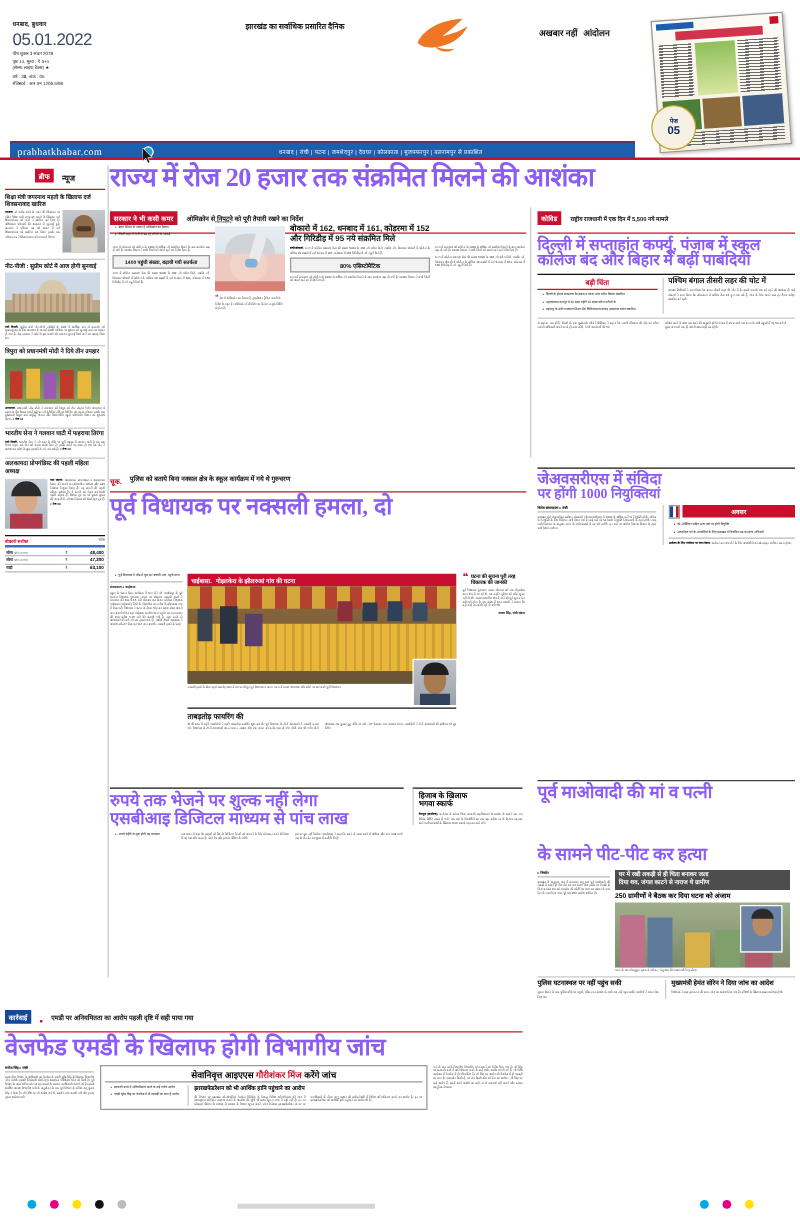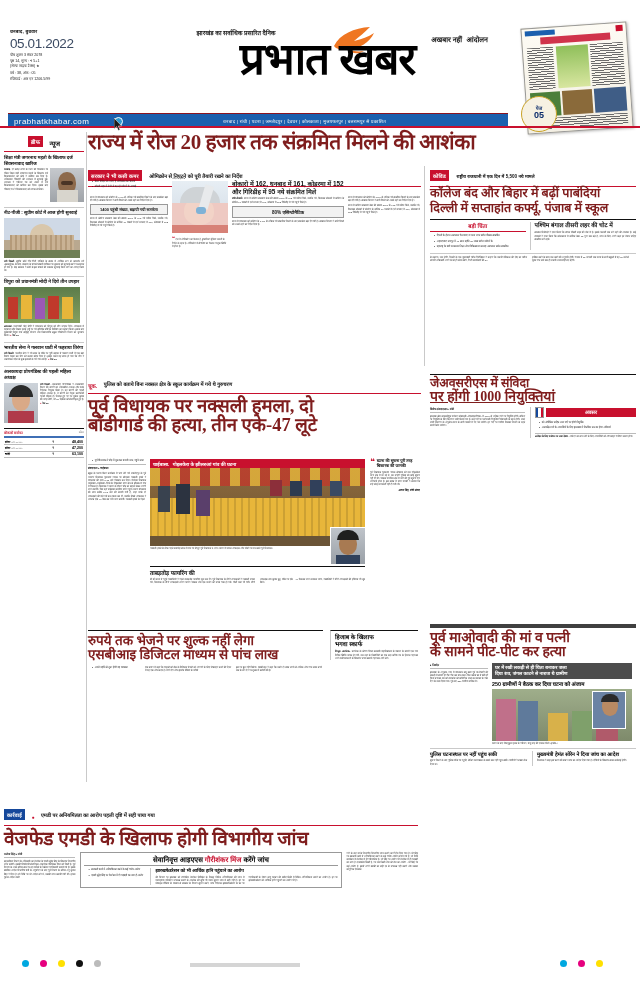--- a/index.html
+++ b/index.html
@@ -4,38 +4,38 @@
 <title>Prabhat Khabar Front Page</title>
 <style>
   html,body{margin:0;padding:0;background:#cfcfcf;}
   body{font-family:"Liberation Sans","DejaVu Sans",sans-serif;}
   #page{
     position:relative;width:640px;height:985px;background:#fff;margin:0 auto;
     overflow:hidden;
   }
   
   .blk{position:absolute;box-sizing:border-box;}
-  .hl{font-family:"Liberation Serif","DejaVu Serif",serif;font-weight:bold;color:#7f1d1d;line-height:1.02;}
+  .hl{font-family:"Liberation Serif","DejaVu Serif",serif;font-weight:bold;color:#8b5cf6;line-height:1.02;}
   .red{color:#c8102e;}
   .body-txt{font-size:2.4px;line-height:1.32;color:#2b2b2b;text-align:justify;}
   .body-txt b{color:#000;}
   .vline{position:absolute;width:1px;background:#c9c9c9;}
   
-  #masthead{position:absolute;left:0;top:24px;width:640px;height:88px;}
+  #masthead{position:absolute;left:0;top:12px;width:640px;height:88px;}
   .dateline-city{font-size:4.6px;font-weight:bold;color:#111;letter-spacing:.2px;}
   .dateline-date{font-family:"Liberation Sans",sans-serif;font-size:13.5px;color:#3c4b63;letter-spacing:-.4px;}
   .dateline-sm{font-size:3.6px;color:#222;line-height:1.55;}
   .tagline{font-size:6.2px;font-weight:bold;color:#1a1a1a;font-family:"Liberation Serif",serif;}
   .tagline2{font-size:7px;font-weight:bold;color:#111;font-family:"Liberation Serif",serif;}
   .logo-main{
     font-family:"Liberation Serif","DejaVu Serif",serif;font-weight:bold;
     font-size:44px;line-height:.92;letter-spacing:-1px;color:#000;
   }
   #navbar{position:absolute;left:8px;top:113px;width:500px;height:13px;background:#1b5fae;border-top:1px solid #8a1420;}
-  #navbar .url{position:absolute;left:6px;top:2.5px;font-size:8px;color:#fff;letter-spacing:.4px;font-family:Liberation Sans, sans-serif;}
+  #navbar .url{position:absolute;left:6px;top:2.5px;font-size:8px;color:#fff;letter-spacing:.4px;font-family:Liberation Serif, serif;}
   #navbar .eds{position:absolute;left:215px;top:4px;font-size:4.4px;color:#fff;letter-spacing:.3px;}
   #redline{position:absolute;left:0;top:126px;width:640px;height:2px;background:#c8102e;}
   
   .badge{
     position:absolute;width:34px;height:34px;border-radius:50%;
     background:#f6f1e2;border:1.2px solid #c9a227;color:#0b2c6b;
     text-align:center;font-weight:bold;
   }
   .badge .t{font-size:5px;margin-top:8px;}
   .badge .n{font-size:9px;line-height:1;}
@@ -92,21 +92,20 @@
         <path d="M4 22 C10 10, 24 4, 40 3 C34 9, 30 12, 24 17 C32 15, 38 13, 44 9 C40 18, 30 25, 16 26 C11 26, 6 25, 4 22 Z" fill="#ef7622"></path>
         <path d="M18 25 C22 27, 28 28, 34 27 L30 29 C24 30, 20 28, 18 25 Z" fill="#ef7622"></path>
       </svg>
     </div>
 
     <div class="blk" style="left:392px;top:4px;width:135px;text-align:center;">
       <span class="tagline2">अखबार नहीं</span>
       <span class="tagline2 red">आंदोलन</span>
     </div>
 
-    <div class="blk logo-main" style="left:140px;top:16px;width:375px;text-align:center;">प्रभात खबर</div>
 
     <div class="promo" style="left:524px;top:1px;width:104px;height:104px;">
       <div style="position:absolute;inset:0;background:linear-gradient(#fdfbf4,#f3efe4);"></div>
       <div style="position:absolute;left:3px;top:2px;width:30px;height:5px;background:#1b5fae;"></div>
       <div style="position:absolute;right:3px;top:2px;width:7px;height:6px;background:#c8102e;"></div>
       <div style="position:absolute;left:18px;top:9px;width:70px;height:7px;background:#c8102e;opacity:.85;"></div>
       <div style="position:absolute;left:4px;top:19px;width:26px;height:42px;background:repeating-linear-gradient(#6b6b6b 0 1px,transparent 1px 2.4px);"></div>
       <div style="position:absolute;left:33px;top:19px;width:32px;height:42px;background:linear-gradient(#8fbf5a,#d8e6a0);"></div>
       <div style="position:absolute;left:67px;top:19px;width:33px;height:42px;background:repeating-linear-gradient(#6b6b6b 0 1px,transparent 1px 2.4px);"></div>
       <div style="position:absolute;left:4px;top:64px;width:30px;height:24px;background:#4b7f3a;"></div>
@@ -300,22 +299,22 @@
   </div>
 
   <div class="vline" style="left:424px;top:166px;height:200px;"></div>
   <div class="vline" style="left:86px;top:132px;height:650px;"></div>
 
   <div class="blk" style="left:430px;top:166px;width:206px;">
     <div style="border-bottom:1.2px solid #c8102e;padding-bottom:1.5px;">
       <span class="flag">कोविड</span>
       <span class="kicker" style="margin-left:3px;font-size:4.6px;">राष्ट्रीय राजधानी में एक दिन में 5,500 नये मामले</span>
     </div>
+    <div class="hl" style="font-size:12.6px;margin-top:3px;">दिल्ली में सप्ताहांत कर्फ्यू, पंजाब में स्कूल</div>
     <div class="hl" style="font-size:12.6px;">कॉलेज बंद और बिहार में बढ़ीं पाबंदियां</div>
-    <div class="hl" style="font-size:12.6px;margin-top:3px;">दिल्ली में सप्ताहांत कर्फ्यू, पंजाब में स्कूल</div>
 
     <div style="display:flex;gap:4px;margin-top:4px;border-top:1px solid #111;padding-top:2px;">
       <div style="width:96px;">
         <div style="font-size:5.6px;font-weight:bold;color:#c8102e;text-align:center;border-bottom:1px solid #c8102e;padding-bottom:1px;">बड़ी चिंता</div>
         <ul class="bul" style="margin-top:2px;">
           <li>दिल्ली के होटल अस्पताल फैजाबाद व पटना जांच मरीज बिस्तर संक्रमित</li>
           <li>अहमदाबाद-नागपुर में 40 साल महीने 65 लाख मरीज मरीजों के</li>
           <li>महाराष्ट्र के मंत्री राजस्थान शिक्षा और चिकित्सालय सलाह अस्पताल समेत संक्रमित</li>
         </ul>
       </div>
@@ -330,21 +329,20 @@
       <div class="body-txt" style="width:97px;">हासिल करने के साथ चल करने की अनुमति होगी। पंजाब में 15 जनवरी तक राज्य के सभी स्कूलों में यह 50 बजे से मुक्त पांच बजे तक ही जरूरी आवाजाहीं बंद रहेगी।</div>
     </div>
   </div>
 
   <div class="blk" style="left:88px;top:374px;width:333px;">
     <div style="border-bottom:1.2px solid #c8102e;padding-bottom:1px;">
       <span class="red" style="font-size:5.6px;font-weight:bold;">चूक.</span>
       <span class="kicker" style="margin-left:2px;">पुलिस को बताये बिना नक्सल क्षेत्र के स्कूल कार्यक्रम में गये थे गुरुचरण</span>
     </div>
     <div class="hl" style="font-size:18.5px;margin-top:3px;">पूर्व विधायक पर नक्सली हमला, दो</div>
-    <div class="hl" style="font-size:18.5px;">बॉडीगार्ड की हत्या, तीन एके-47 लूटे</div>
   </div>
 
   <div class="blk" style="left:88px;top:459px;width:58px;">
     <ul class="bul">
         <li>पूर्व विधायक ने भीड़ में घुस कर बचायी जान, पहुंचे थाना</li>
       </ul>
     <div style="font-size:2.6px;font-weight:bold;color:#111;margin-top:2px;border-top:.5px solid #bbb;padding-top:1px;">संवाददाता ▸ चाईबासा</div>
     <div class="body-txt" style="margin-top:2px;">स्कूल के भवन्य रिबन कार्यक्रम में भाग लेने गये जमशेदपुर के पूर्व भाजपा विधायक गुरुचरण नायक पर सोमवार नक्सली हमले ने मंगलवार की शाम 5.15 बजे गोलबार कर दिया। प्रोजेक्ट विधायक चाईबासा (चाईबासा) जिले के गोइलकेरा थाना क्षेत्र के झीलरुआं गांव में निकल है। विधायक ने घटना के दौरान भीड़ का सहारा लेकर अपनी जान बचायी। फिर वहां चाईबासा सदरिय थाना पहुंचे। घटना मंगलवार की शाम करीब 5.15 बजे की बतायी गयी है, जहां उनके दो अंगरक्षकों की मारे गये कर हमला कर दी, जबकि तीसरे अंगरक्षक ने अपराध एके-47 फेंक कर भाग जान बचायी। नक्सली हमले के पहले</div>
   </div>
 
@@ -407,21 +405,21 @@
     <div style="font-size:6px;font-weight:bold;line-height:1.2;">हिजाब के खिलाफ</div>
     <div style="font-size:6px;font-weight:bold;line-height:1.2;">भगवा स्कार्फ</div>
     <div class="body-txt" style="margin-top:2px;">
       <b>बेंगलुरु (कर्नाटक).</b>
       <span>कर्नाटक के कोप्पा जिला सरकारी महाविद्यालय के प्रबंधन के सामने एक नया विचित्र स्थिति उत्पन्न हो गयी, जब वहां के विद्यार्थियों का एक बड़ा कनिष्ठ गट के हिजाब पहनकर आने वाली छात्राओं के खिलाफ भगवा स्कार्फ पहनकर आने लगे।</span>
     </div>
   </div>
 
   <div class="blk" style="left:430px;top:374px;width:206px;border-top:1px solid #111;padding-top:2px;">
     <div class="hl" style="font-size:12.4px;">जेअवसरीएस में संविदा</div>
-    <div class="hl" style="font-size:14px;text-decoration:underline;">पर होंगी 1000 नियुक्तियां</div>
+    <div class="hl" style="font-size:11px;">पर होंगी 1000 नियुक्तियां</div>
     <div style="display:flex;gap:5px;margin-top:3px;">
       <div style="width:96px;">
         <div style="font-size:2.8px;font-weight:bold;border-bottom:.5px solid #bbb;padding-bottom:1px;">विशेष संवाददाता ▸ रांची</div>
         <div class="body-txt" style="margin-top:2px;">झारखंड स्टेट लाइवलीहुड प्रमोशन सोसाइटी (जेएसएलपीएस) में 1000 से अधिक पदों पर नियुक्ति होगी। संविदा पर नियुक्ति के लिए विज्ञापन जारी किया गया है। कई पदों पर भरनेवाली नियुक्ति नियमावली के तहत होगी। जल्द जारी विज्ञापन के अनुसार राज्य के सभी प्रखंडों में पद भरे जायेंगे। इन पदों पर ग्रामीण विकास विभाग के तहत कार्य किया जायेगा।</div>
       </div>
       <div style="width:102px;border-left:1px solid #c9c9c9;padding-left:4px;">
         <div style="display:flex;align-items:center;gap:2px;">
           <span style="display:inline-block;width:7px;height:9px;background:linear-gradient(90deg,#15489b 33%,#fff 33% 66%,#c8102e 66%);border:.5px solid #999;"></span>
           <span style="flex:1;background:#c8102e;color:#fff;font-size:5px;font-weight:bold;text-align:center;padding:1.5px 0;">अवसर</span>
         </div>
@@ -430,23 +428,23 @@
           <li>अनारक्षित वर्ग के अभ्यर्थियों के लिए झारखंड में निर्धारित-उम्र का होगा अनिवार्य</li>
         </ul>
         <div class="body-txt" style="margin-top:3px;border-top:.5px solid #bbb;padding-top:1.5px;">
           <b>आवेदन के लिए पंजीयन पर जमा देवाम.</b>
           <span>आवेदन का लाभ लेने के लिए अभ्यर्थियों को ऑनलाइन पंजीयन करना होगा।</span>
         </div>
       </div>
     </div>
   </div>
 
-  <div class="blk" style="left:430px;top:624px;width:206px;border-top:4px solid #404040;padding-top:3px;">
+  <div class="blk" style="left:430px;top:624px;width:206px;border-top:1px solid #404040;padding-top:3px;">
     <div class="hl" style="font-size:14px;">पूर्व माओवादी की मां व पत्नी</div>
-    <div class="hl" style="font-size:14px;">के सामने पीट-पीट कर हत्या</div>
+    <div class="hl" style="font-size:14px;margin-top:36px;">के सामने पीट-पीट कर हत्या</div>
 
     <div style="display:flex;gap:4px;margin-top:3px;">
       <div style="width:58px;">
         <div style="font-size:2.8px;font-weight:bold;border-bottom:.5px solid #bbb;padding-bottom:1px;">▸ निवदेन</div>
         <div class="body-txt" style="margin-top:2px;">झारखंड के अनुसार, गांव में मंगलवार संतू स्वयं पूर्व माओवादी की लकड़ी में सामने ही पीट-पीट कर मार डाला। फिर उसके घर में रखी ही चिता बनाकर शव को राजकोट को कोरोनिक जला कर खाका के पास दिन के जला दिया गया। पूरे बाद 250 ग्रामीण शामिल में।</div>
       </div>
       <div style="width:140px;">
         <div style="background:#4d4d4d;color:#fff;font-size:4.8px;font-weight:bold;padding:2px 3px;line-height:1.25;">
           <div>घर में रखी लकड़ी से ही चिता बनाकर जला</div>
           <div>दिया शव, जंगल काटने से नाराज थे ग्रामीण</div>

